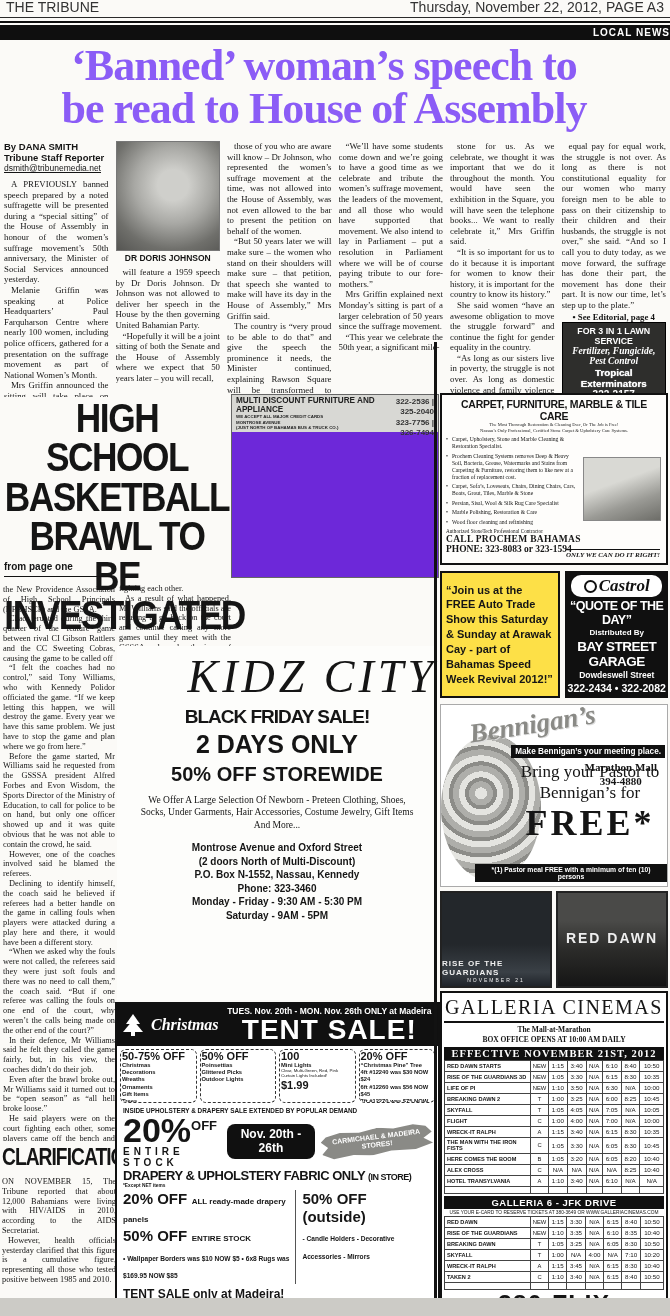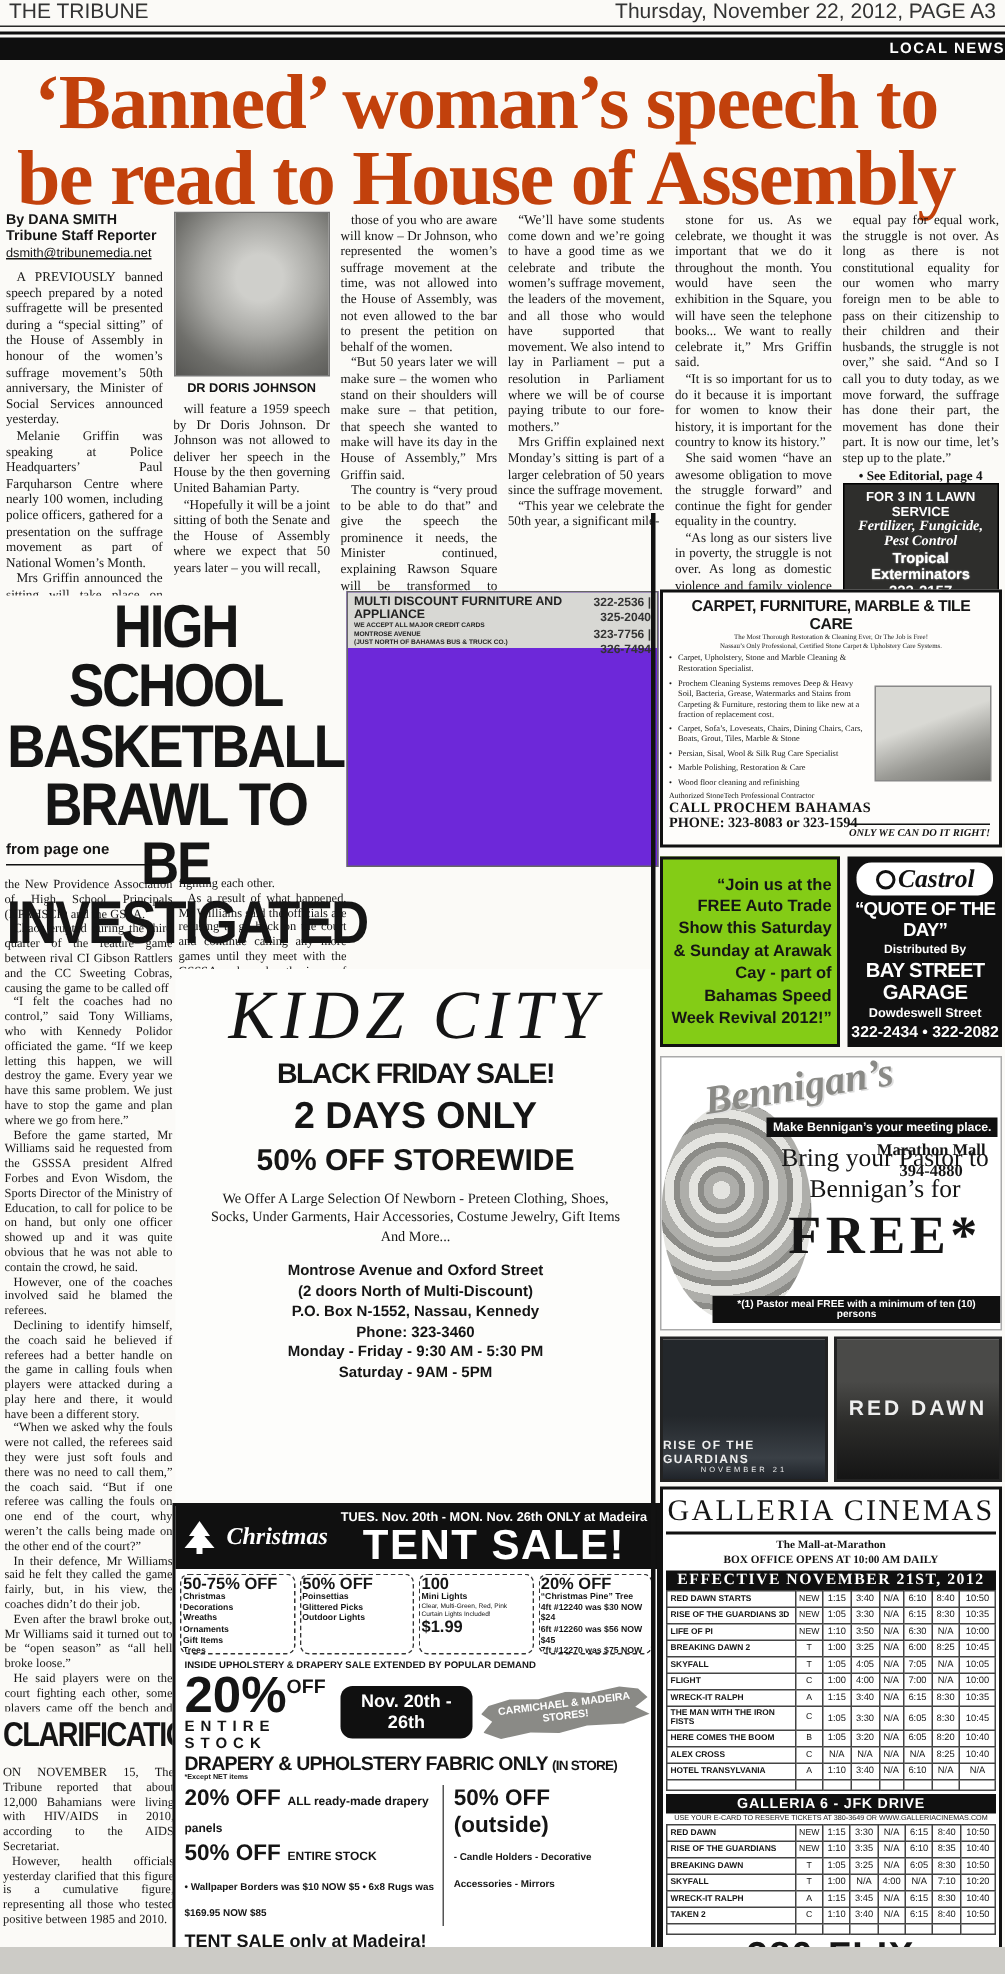--- a/index.html
+++ b/index.html
@@ -16,22 +16,22 @@
     padding:2px 6px 2px 6px; border-bottom:1.5px solid #2a2a2a;
     font-family:"Liberation Sans", sans-serif; font-size:14px; color:#333; }
   #rule2 { position:absolute; left:0; top:21px; width:670px; height:2px; background:#0f0f0f; }
   #localbar { position:absolute; left:0; top:25px; width:670px; height:15px; background:#0f0f0f;
     display:flex; align-items:center; justify-content:flex-end; }
   #localbar span { color:#fff; font-family:"Liberation Sans", sans-serif; font-weight:bold;
     font-size:10px; letter-spacing:1px; }
 
   
   #headline { position:absolute; left:0; top:44px; width:648px; text-align:center;
-    font-family:"Liberation Serif", serif; font-weight:600; font-size:52px; line-height:0.98;
-    letter-spacing:-1px; color:#c2410c; }
+    font-family:"Liberation Serif", serif; font-weight:600; font-size:44px; line-height:0.98;
+    letter-spacing:-1px; color:#8b5cf6; }
 
   
   #article { position:absolute; left:4px; top:141px; width:662px; height:256px;
     display:flex; gap:7px; }
   .col { flex:1 1 0; overflow:hidden; display:flex; flex-direction:column; }
   .col p { font-size:8.8px; line-height:10.6px; text-align:justify; text-indent:7px; }
   .byline { font-family:"Liberation Sans", sans-serif; font-weight:bold; font-size:9.5px; line-height:11px; }
   .byline-email { font-family:"Liberation Sans", sans-serif; font-size:8.5px; text-decoration:underline;
     margin-bottom:6px; }
   .photo { width:100%; height:110px; border:1px solid #777;
@@ -85,21 +85,21 @@
   #multi-foot { height:37px; background:#d8d8d4; display:flex; justify-content:space-between;
     padding:2px 4px; font-family:"Liberation Sans", sans-serif; }
   #multi-co { font-size:8.2px; font-weight:bold; line-height:1.05; color:#222; }
   #multi-co .tiny { font-size:4.4px; font-weight:bold; display:block; line-height:1.2; }
   #multi-phones { font-size:8px; font-weight:bold; color:#333; text-align:right; line-height:1.3; }
 
   
   #kidz-ad { position:absolute; left:117px; top:646px; width:320px; height:354px; background:#fdfdfb;
     text-align:center; padding-top:8px; }
   #kidz-title { font-family:"Liberation Serif", serif; font-size:46px; letter-spacing:4px;
-    font-style:italic; line-height:1; }
+    font-style:italic; line-height:1;text-align:right; }
   #kidz-l1 { font-family:"Liberation Sans", sans-serif; font-weight:bold; font-size:19px;
     letter-spacing:-1px; margin-top:6px; }
   #kidz-l2 { font-family:"Liberation Sans", sans-serif; font-weight:bold; font-size:25px; margin-top:2px; }
   #kidz-l3 { font-family:"Liberation Sans", sans-serif; font-weight:bold; font-size:20px; margin-top:4px; }
   #kidz-desc { font-size:9.5px; line-height:1.3; width:86%; margin:8px auto 0 auto; }
   #kidz-addr { font-family:"Liberation Sans", sans-serif; font-weight:bold; font-size:10px;
     line-height:1.35; margin-top:10px; }
 
   
   #tent-ad { position:absolute; left:115px; top:1002px; width:325px; height:312px;
@@ -169,23 +169,23 @@
   #carpet-bullets p::before { content:"•"; position:absolute; left:0; }
   #carpet-img { position:absolute; right:5px; top:62px; width:78px; height:64px; border:1px solid #888;
     background:linear-gradient(160deg,#d9d9d4 0 40%,#9a9a95 70%,#6d6d68 100%); }
   #carpet-contractor { font-size:5.2px; }
   #carpet-call { font-size:9.5px; font-weight:bold; letter-spacing:.3px; }
   #carpet-phone { font-size:9.5px; font-weight:bold; }
   #carpet-slogan { position:absolute; right:6px; bottom:4px; font-style:italic; font-weight:bold;
     font-size:7px; border-top:1px solid #111; padding-top:1px; }
 
   #castrol-ad { height:127px; display:flex; gap:5px; margin-bottom:6px; }
-  #castrol-quote { flex:1.1; border:2px solid #111; background:#84cc16; display:flex; align-items:center;
+  #castrol-quote { flex:1.1; border:2px solid #111; background:#fde047; display:flex; align-items:center;
     justify-content:center; padding:4px; font-family:"Liberation Sans", sans-serif; font-weight:bold;
-    font-size:11px; text-align:right; line-height:1.35; }
+    font-size:11px; text-align:left; line-height:1.35; }
   #castrol-black { flex:1; background:#101010; color:#fff; text-align:center; padding:4px 2px;
     font-family:"Liberation Sans", sans-serif; display:flex; flex-direction:column; justify-content:space-between; }
   #castrol-logo { background:#fff; color:#111; border-radius:10px; margin:0 auto; width:92%;
     font-family:"Liberation Serif", serif; font-style:italic; font-weight:bold; font-size:17px; padding:1px 0; }
   #castrol-logo .cmark { display:inline-block; width:13px; height:13px; border:2.5px solid #111;
     border-radius:50%; vertical-align:-2px; margin-right:2px; }
   .cast-qotd { font-weight:bold; font-size:12.5px; letter-spacing:-0.5px; }
   .cast-dist { font-weight:bold; font-size:8px; }
   .cast-garage { font-weight:bold; font-size:13.5px; letter-spacing:-0.5px; }
   .cast-street { font-weight:bold; font-size:8.5px; }

